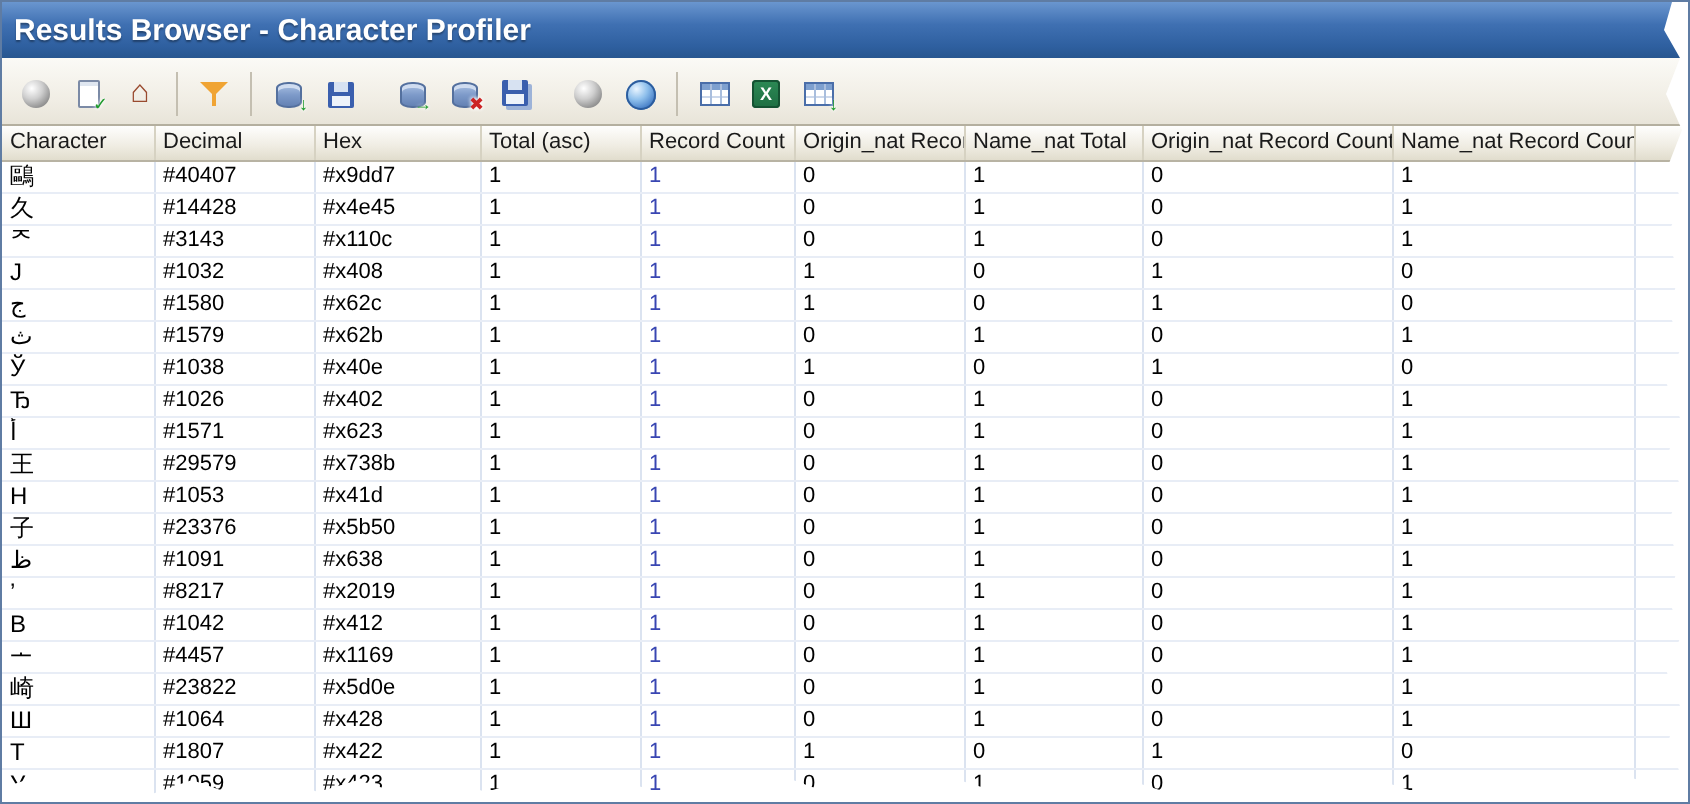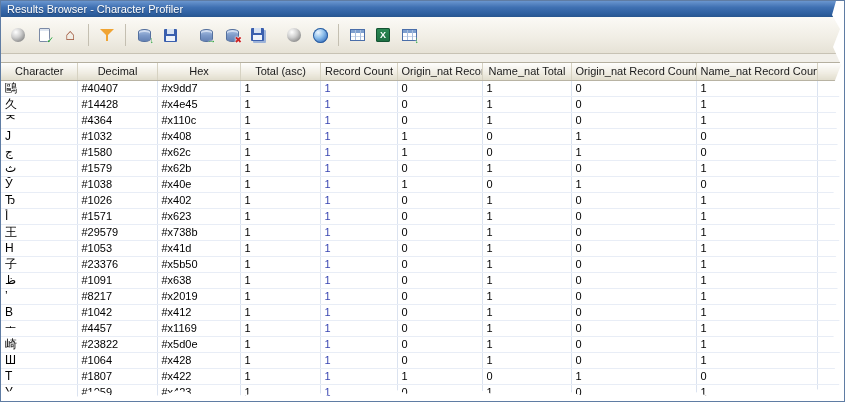--- a/index.html
+++ b/index.html
@@ -9,25 +9,25 @@
   .window {
     position: relative;
     width: 845px; height: 402px;
     border: 1px solid #5f7ca3;
     overflow: hidden;
     background: #f1efe9;
   }
 
   
   .titlebar {
-    height: 16px;
+    height: 28px;
     background: linear-gradient(180deg, #6a96cf 0%, #3f70b2 40%, #2e5f9f 80%, #28568f 100%);
     color: #ffffff;
-    font-size: 11px;
-    font-weight: normal;
+    font-size: 15px;
+    font-weight: bold;
     display: flex; align-items: center;
     padding: 0 6px;
     text-shadow: 0 1px 1px rgba(0,0,0,.35);
   }
 
   
   .toolbar {
     height: 37px;
     display: flex; align-items: center;
     gap: 2px;
@@ -111,21 +111,21 @@
     background: #ffffff;
     border-top: 1px solid #b4af9f;
   }
   table { border-collapse: collapse; table-layout: fixed; width: 845px; }
   th {
     height: 17px;
     background: linear-gradient(180deg, #fefefd 0%, #efecE2 60%, #e1ddcd 100%);
     border-right: 1px solid #d6d2c2;
     border-bottom: 1px solid #b8b3a3;
     font-size: 11px; font-weight: normal; color: #1a1a1a;
-    text-align: center; padding: 0 3px 0 4px;
+    text-align: left; padding: 0 3px 0 4px;
     white-space: nowrap; overflow: hidden;
   }
   td {
     height: 16px;
     font-size: 11px; color: #000000;
     border-right: 1px solid #dbe3f0;
     border-bottom: 1px solid #e8edf6;
     padding: 0 3px 0 4px;
     white-space: nowrap; overflow: hidden;
     line-height: 15px;
@@ -261,21 +261,21 @@
       <td>1</td>
       <td class="c-count">1</td>
       <td>0</td>
       <td>1</td>
       <td>0</td>
       <td>1</td>
       <td class="filler"></td>
     </tr>
           <tr>
       <td class="c-char">ᄌ</td>
-      <td>#4364</td>
+      <td>#3143</td>
       <td>#x110c</td>
       <td>1</td>
       <td class="c-count">1</td>
       <td>0</td>
       <td>1</td>
       <td>0</td>
       <td>1</td>
       <td class="filler"></td>
     </tr>
           <tr>

